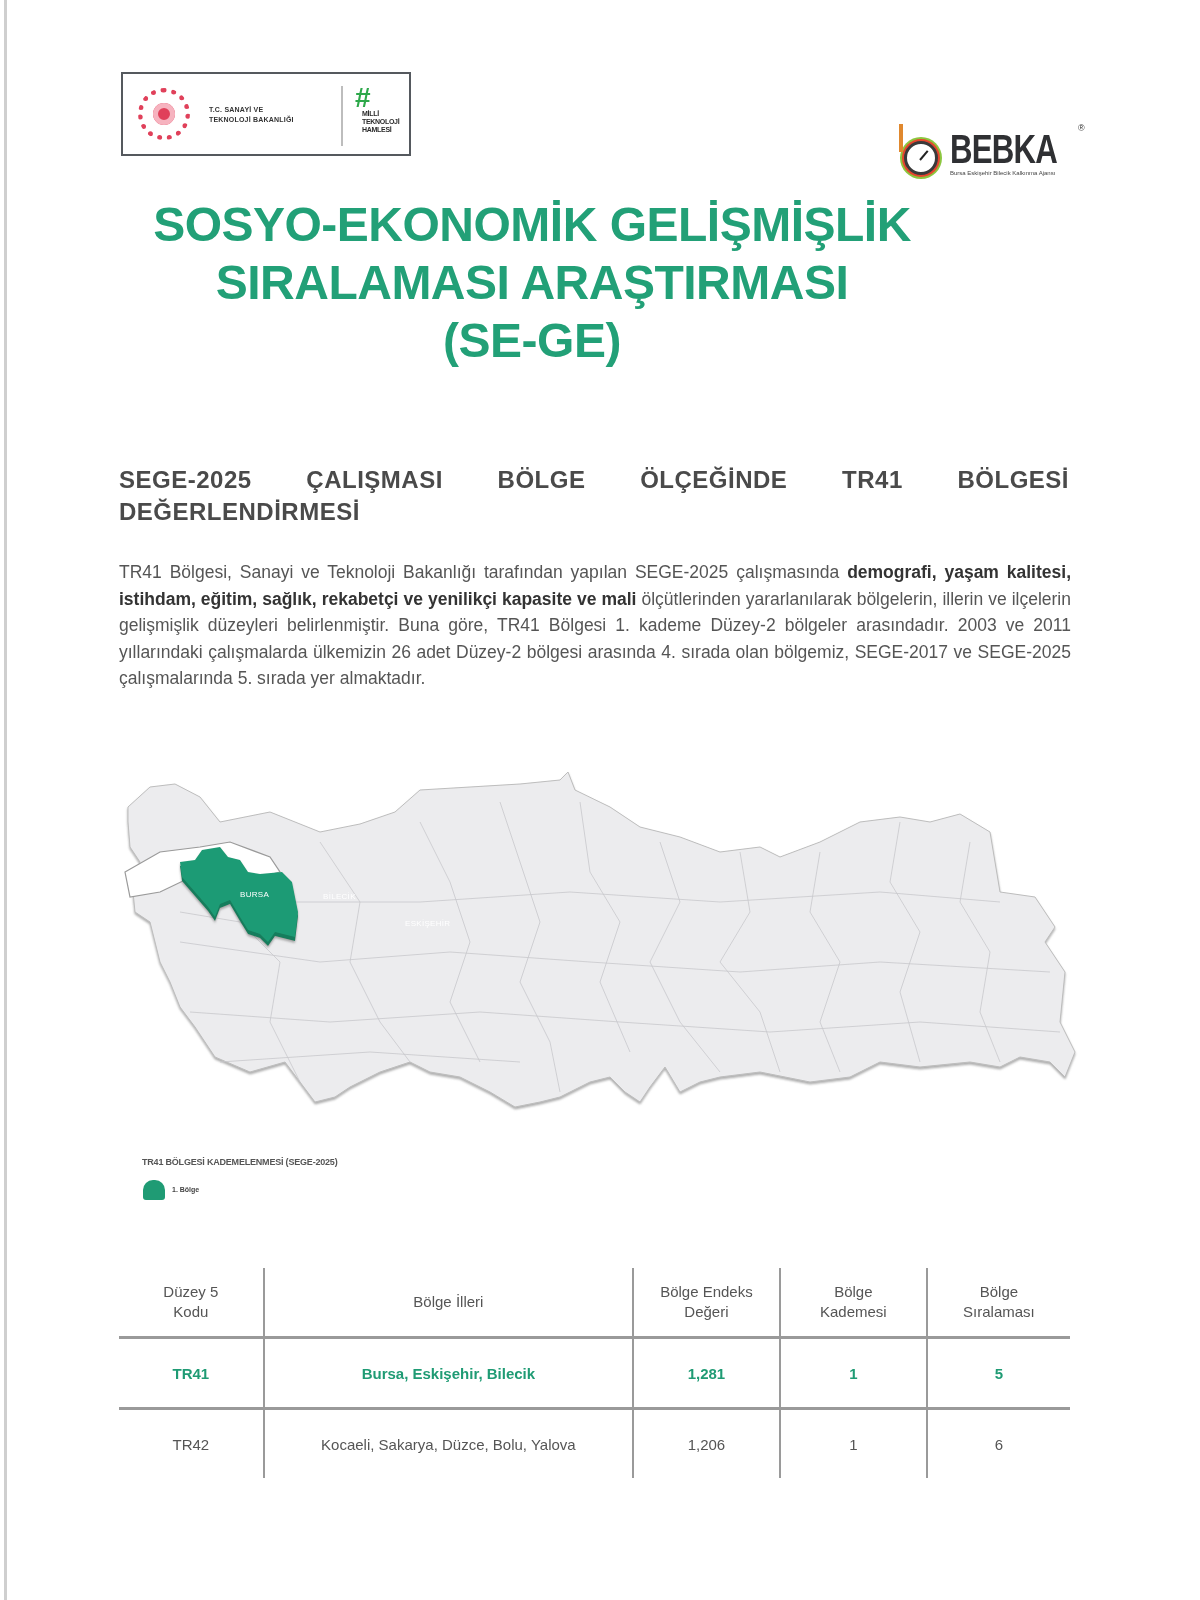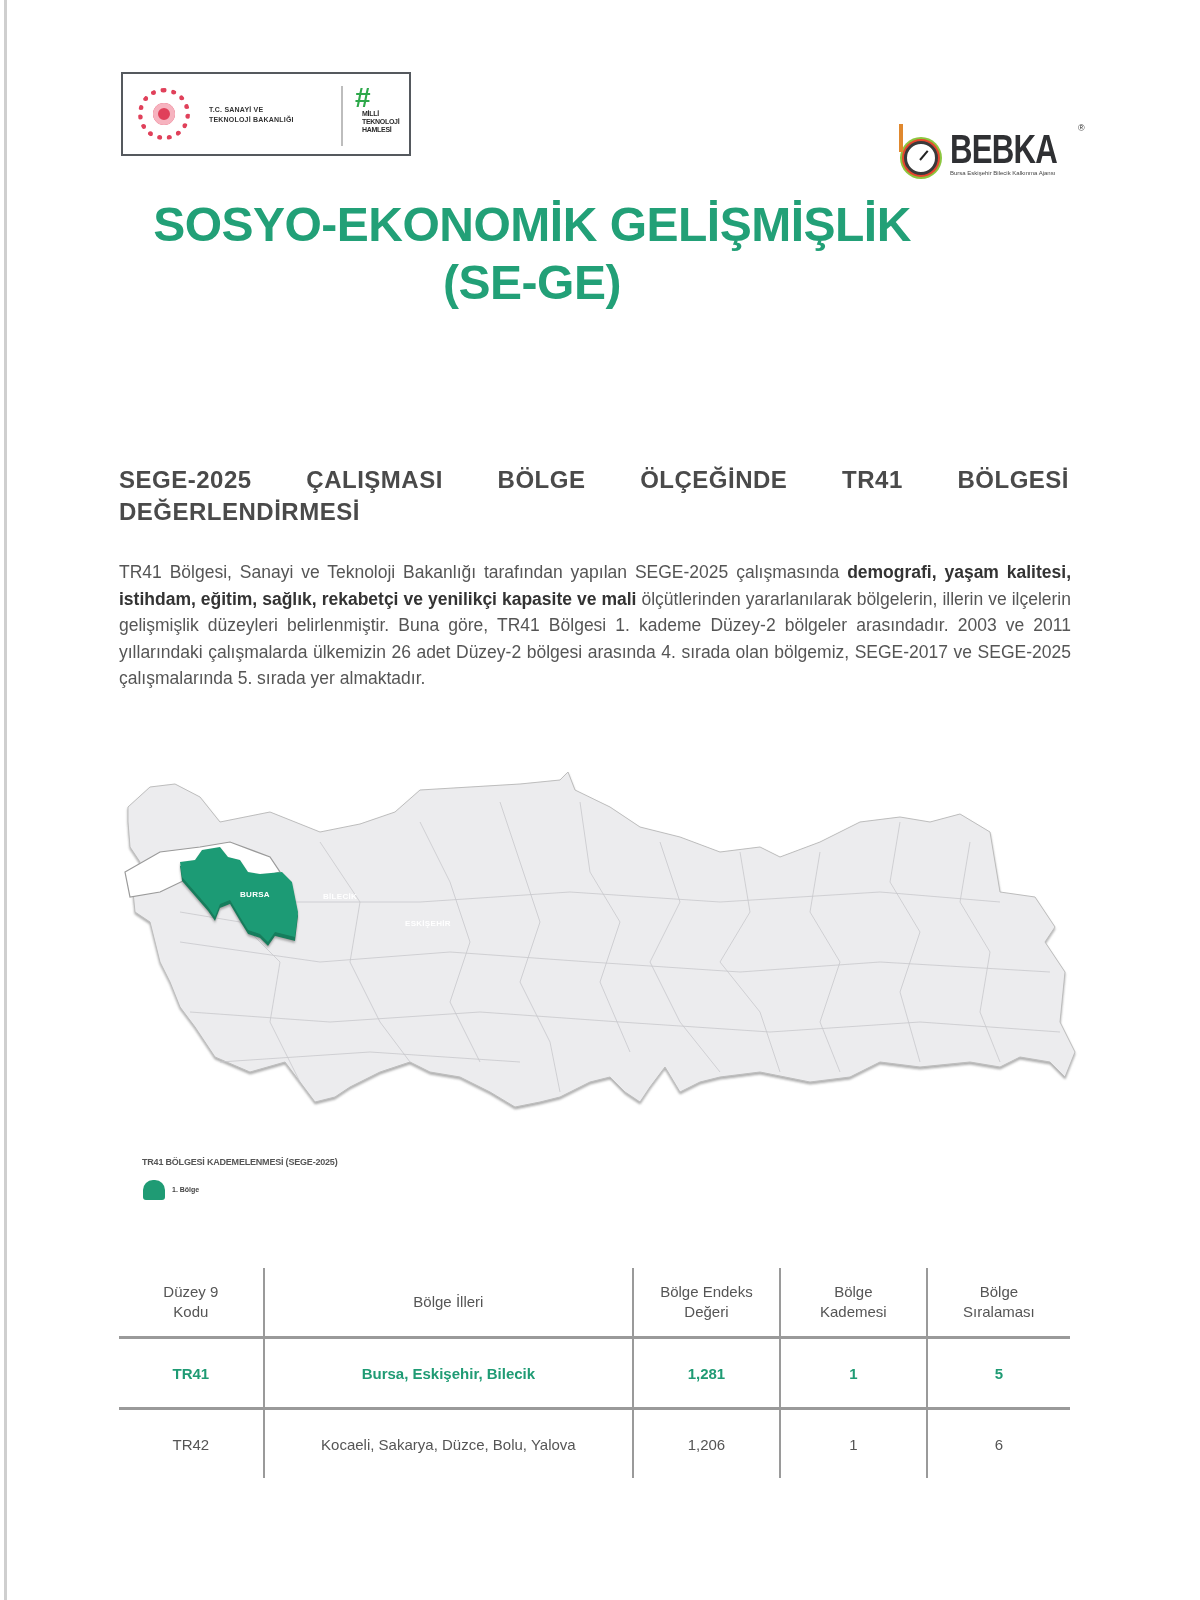--- a/index.html
+++ b/index.html
@@ -72,21 +72,21 @@
   
   .body-text {
     position: absolute; left: 119px; top: 539px; width: 952px;
     font-size: 17.5px; line-height: 26.6px; color: #555; text-align: justify; margin-top: 20px;
   }
   .body-text b { color: #333; }
 
   
   .map-wrap { position: absolute; left: 120px; top: 762px; width: 960px; height: 380px; }
   .map-wrap svg { width: 960px; height: 380px; }
-  .map-label { position: absolute; font-size: 8px; font-weight: bold; color: #fff; letter-spacing: .3px; padding-left: 7px; }
+  .map-label { position: absolute; font-size: 8px; font-weight: normal; color: #fff; letter-spacing: .3px; padding-left: 7px; }
 
   
   .legend-title {
     position: absolute; left: 142px; top: 1157px; font-size: 9px; font-weight: bold;
     color: #555; letter-spacing: -.2px;
   }
   .legend-swatch {
     position: absolute; left: 143px; top: 1180px; width: 22px; height: 20px;
     background: #1f9b74; border-radius: 10px 10px 3px 3px;
   }
@@ -130,20 +130,21 @@
 
 <div class="bebka-logo">
   <div class="bebka-icon"></div>
   <div class="bebka-word">BEBKA</div>
   <div class="bebka-reg">®</div>
   <div class="bebka-tagline">Bursa Eskişehir Bilecik Kalkınma Ajansı</div>
 </div>
 
 <div class="main-title">
   <div>SOSYO-EKONOMİK GELİŞMİŞLİK</div>
+  <div>SIRALAMASI ARAŞTIRMASI</div>
   <div>(SE-GE)</div>
 </div>
 
 <div class="section-heading">
   <div class="line1">
     <span>SEGE-2025</span>
     <span>ÇALIŞMASI</span>
     <span>BÖLGE</span>
     <span>ÖLÇEĞİNDE</span>
     <span>TR41</span>
@@ -194,21 +195,21 @@
 </div>
 
 <div class="legend-title">TR41 BÖLGESİ KADEMELENMESİ (SEGE-2025)</div>
 <div class="legend-swatch"></div>
 <div class="legend-label">1. Bölge</div>
 
 <table class="ranking-table">
   <thead>
     <tr>
       <th class="col1">
-          <div>Düzey 9</div>
+          <div>Düzey 5</div>
           <div>Kodu</div>
         </th>
       <th class="col2">
           <div>Bölge İlleri</div>
         </th>
       <th class="col3">
           <div>Bölge Endeks</div>
           <div>Değeri</div>
         </th>
       <th class="col4">

